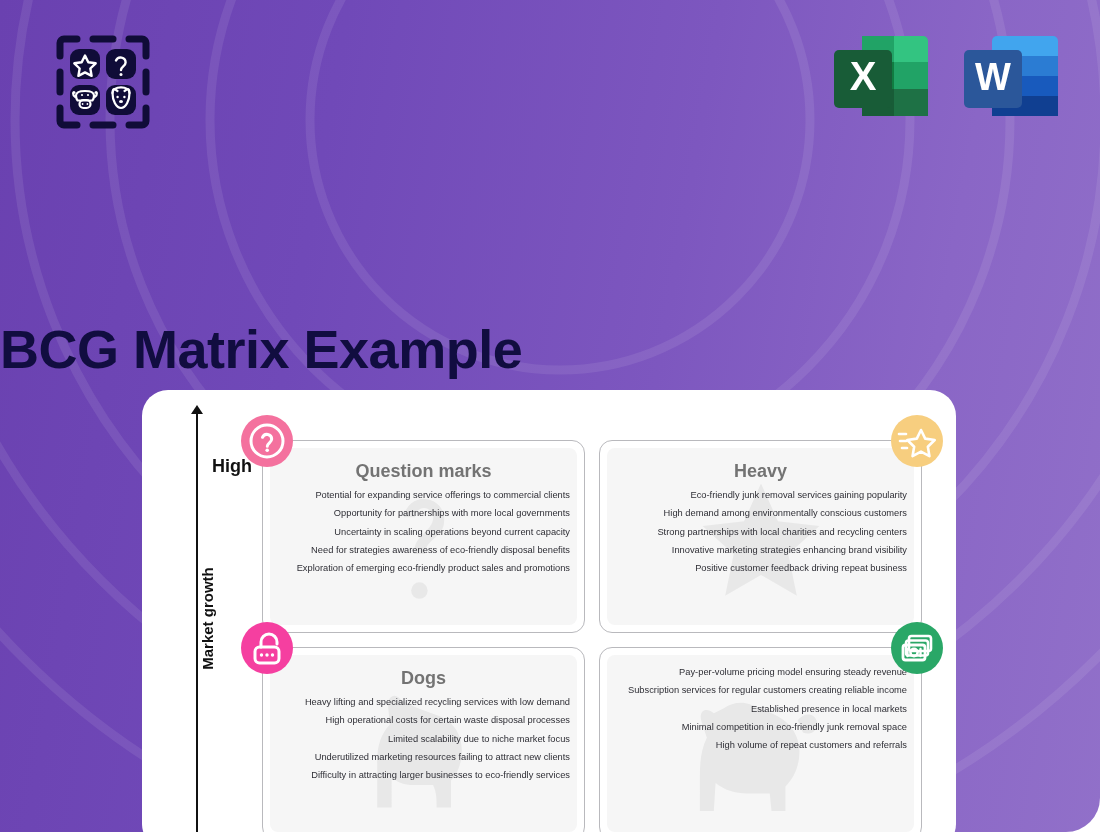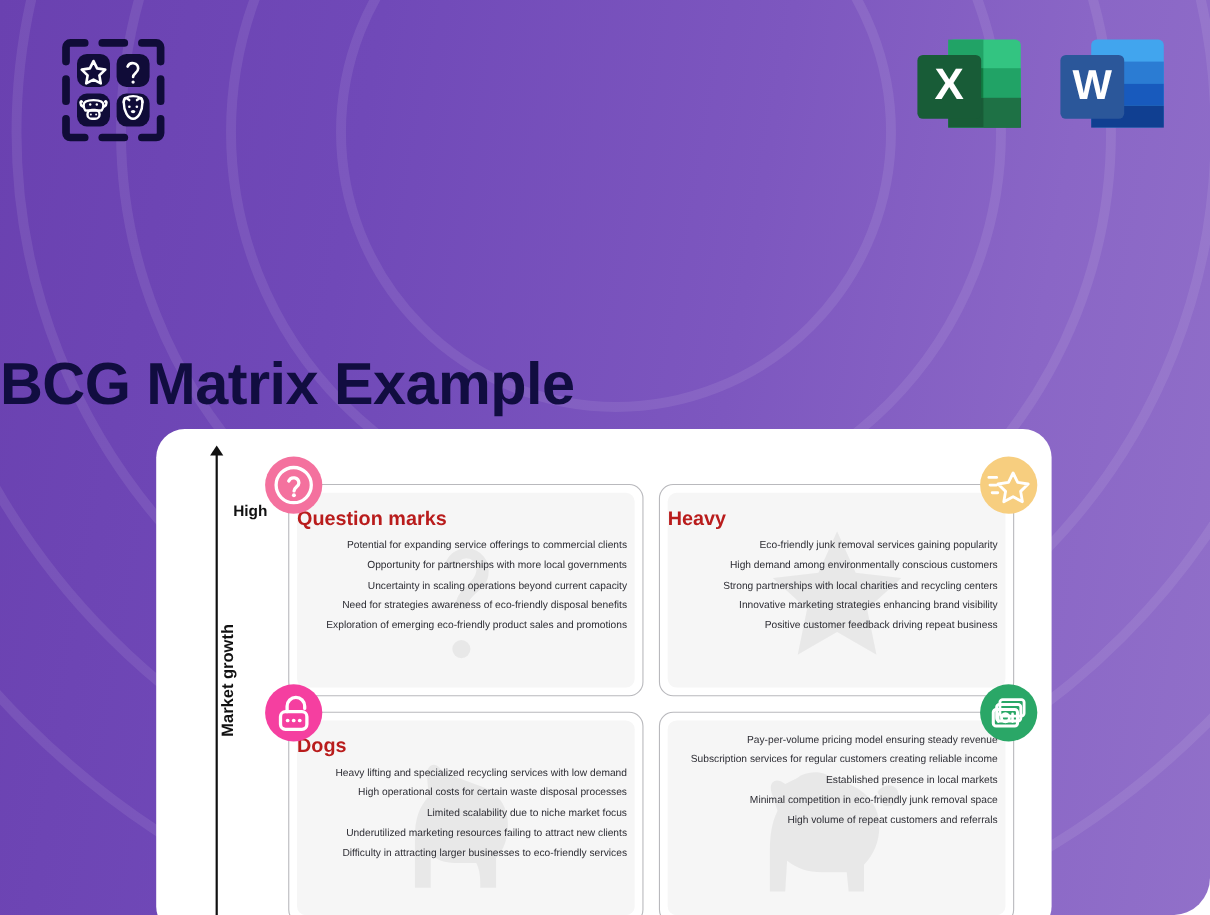--- a/index.html
+++ b/index.html
@@ -71,21 +71,21 @@
   .axis-line { position:absolute; left:24px; top:0; width:2px; height:420px; background:#111111; }
   .axis-arrow {
     position:absolute; left:19px; top:-7px;
     width:0; height:0;
     border-left:6px solid transparent;
     border-right:6px solid transparent;
     border-bottom:9px solid #111111;
   }
   .axis-high {
     position:absolute; left:40px; top:44px;
-    font-size:14px; font-weight:bold; color:#111111;
+    font-size:18px; font-weight:bold; color:#111111;
     white-space:nowrap;
   }
   .axis-name {
     position:absolute; left:-30px; top:198px;
     width:130px; text-align:center;
     font-size:15px; font-weight:bold; color:#111111;
     transform:rotate(-90deg);
     white-space:nowrap;
   }
 
@@ -114,22 +114,23 @@
     padding-top:13px;
   }
   .quad-watermark {
     position:absolute; left:50%; top:54%;
     transform:translate(-50%,-50%);
     opacity:0.055;
     pointer-events:none;
   }
   .quad-title {
     position:relative;
+    text-align:center;
     font-size:18px; font-weight:bold;
-    color:#b91c1c;
+    color:#737373;
     margin-bottom:9px;
   }
   .quad-list { position:relative; padding:0 7px; }
   .quad-item {
     text-align:right;
     font-size:9.3px;
     color:#2e2e35;
     line-height:1.0;
     margin-bottom:9px;
     white-space:nowrap;

